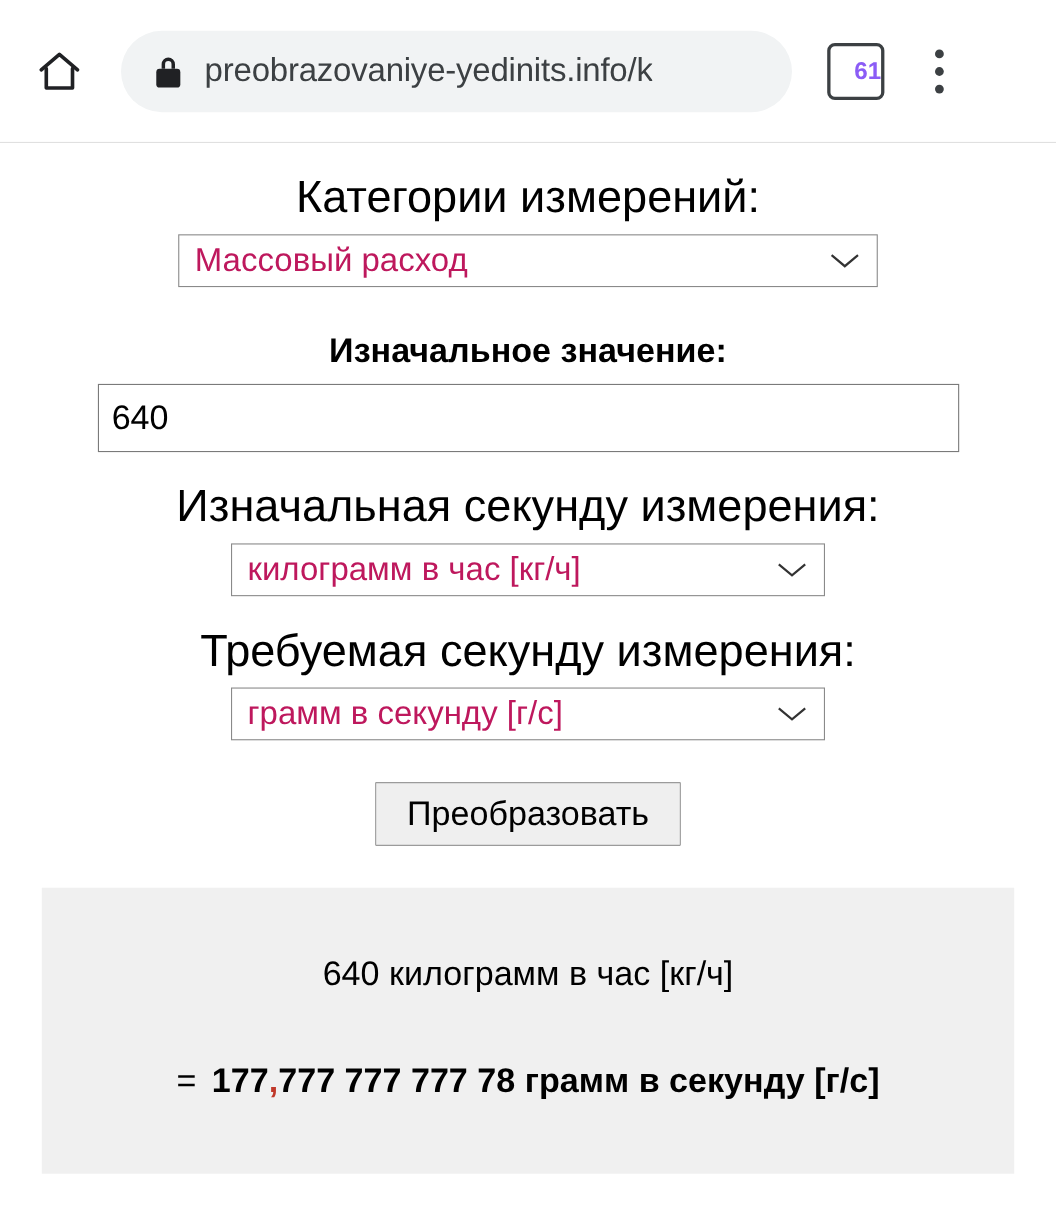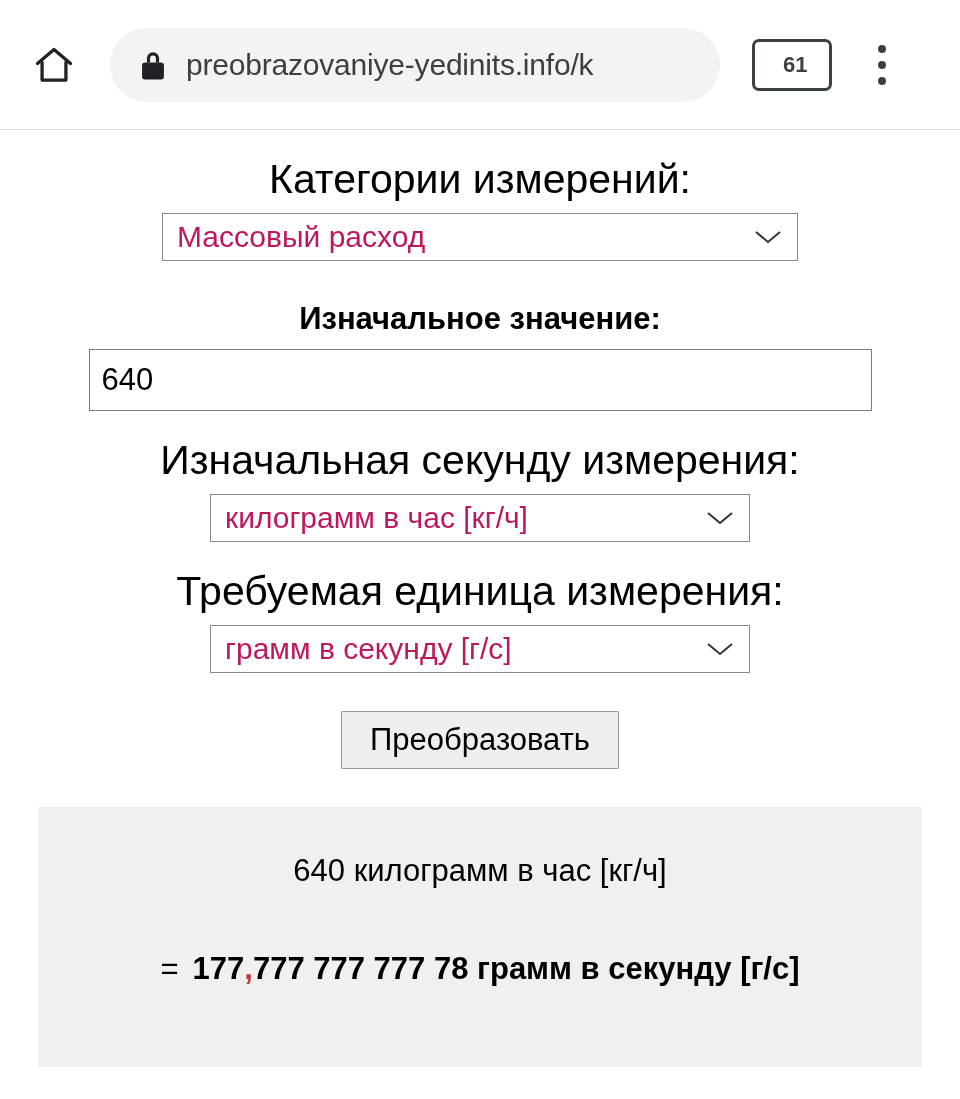--- a/index.html
+++ b/index.html
@@ -60,26 +60,25 @@
     letter-spacing: -0.2px;
   }
   .tab-count {
     flex: 0 0 auto;
     width: 46px;
     height: 46px;
     border: 3px solid #3c4043;
     border-radius: 7px;
     display: flex;
     align-items: center;
-    justify-content: flex-start;
+    justify-content: flex-end;
     font-size: 22px;
     font-weight: bold;
-    color: #404040;
+    color: #8b5cf6;
     margin-left: 14px;
-    padding-left: 28px;
   }
   .menu-btn {
     flex: 0 0 auto;
     width: 56px;
     height: 60px;
     display: flex;
     flex-direction: column;
     align-items: center;
     justify-content: center;
     margin-left: 22px;
@@ -173,21 +172,21 @@
     padding: 10px 28px;
     line-height: 1.15;
     border-radius: 1px;
   }
 
   .result-box {
     margin-top: 38px;
     margin-left: 38px;
     margin-right: 38px;
     background: #f0f0f0;
-    padding: 46px 10px 60px 10px;
+    padding: 60px 10px 60px 10px;
     min-height: 260px;
     box-sizing: border-box;
   }
   .result-from {
     text-align: center;
     font-size: 31px;
     color: #000;
   }
   .result-to {
     margin-top: 62px;
@@ -255,21 +254,21 @@
   <div class="label-center">Изначальная секунду измерения:</div>
   <div class="select-wrap select-unit">
     <span class="select-text">килограмм в час [кг/ч]</span>
     <span class="chev">
       <svg width="30" height="18" viewBox="0 0 30 18" fill="none" stroke="#333" stroke-width="2">
         <path d="M3 4 L15 14 L27 4"></path>
       </svg>
     </span>
   </div>
 
-  <div class="label-center">Требуемая единица измерения:</div>
+  <div class="label-center">Требуемая секунду измерения:</div>
   <div class="select-wrap select-unit">
     <span class="select-text">грамм в секунду [г/с]</span>
     <span class="chev">
       <svg width="30" height="18" viewBox="0 0 30 18" fill="none" stroke="#333" stroke-width="2">
         <path d="M3 4 L15 14 L27 4"></path>
       </svg>
     </span>
   </div>
 
   <div class="convert-row">

